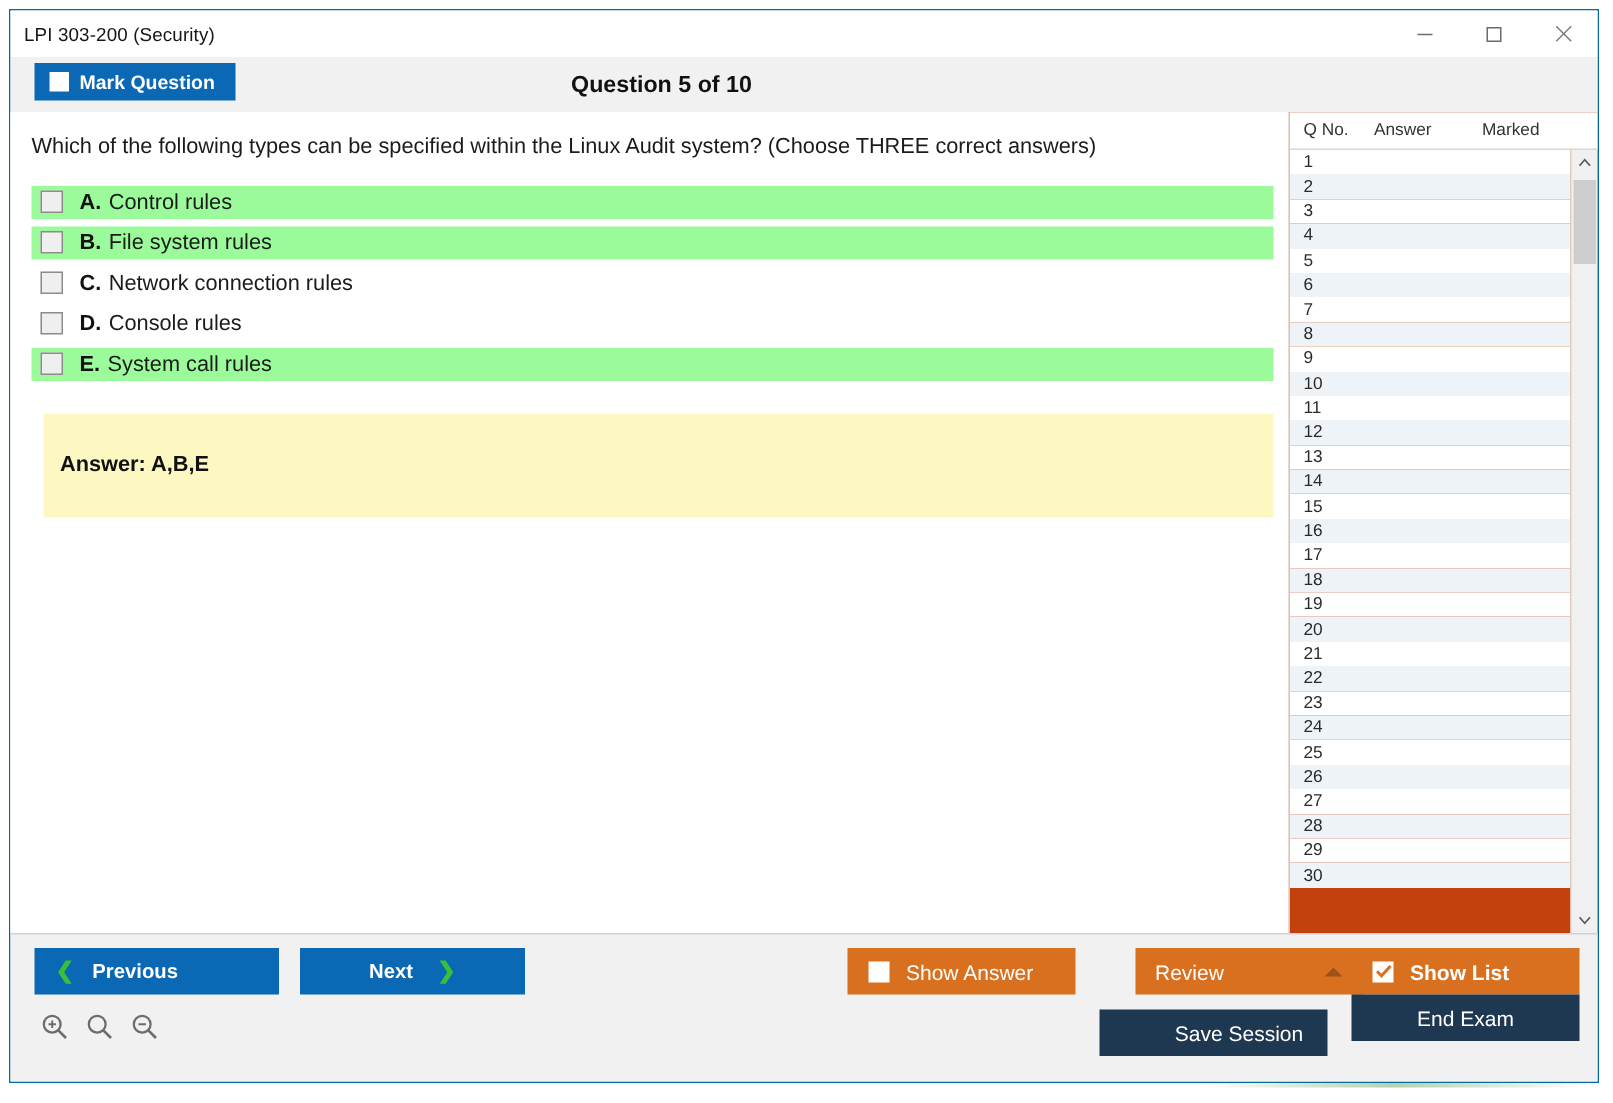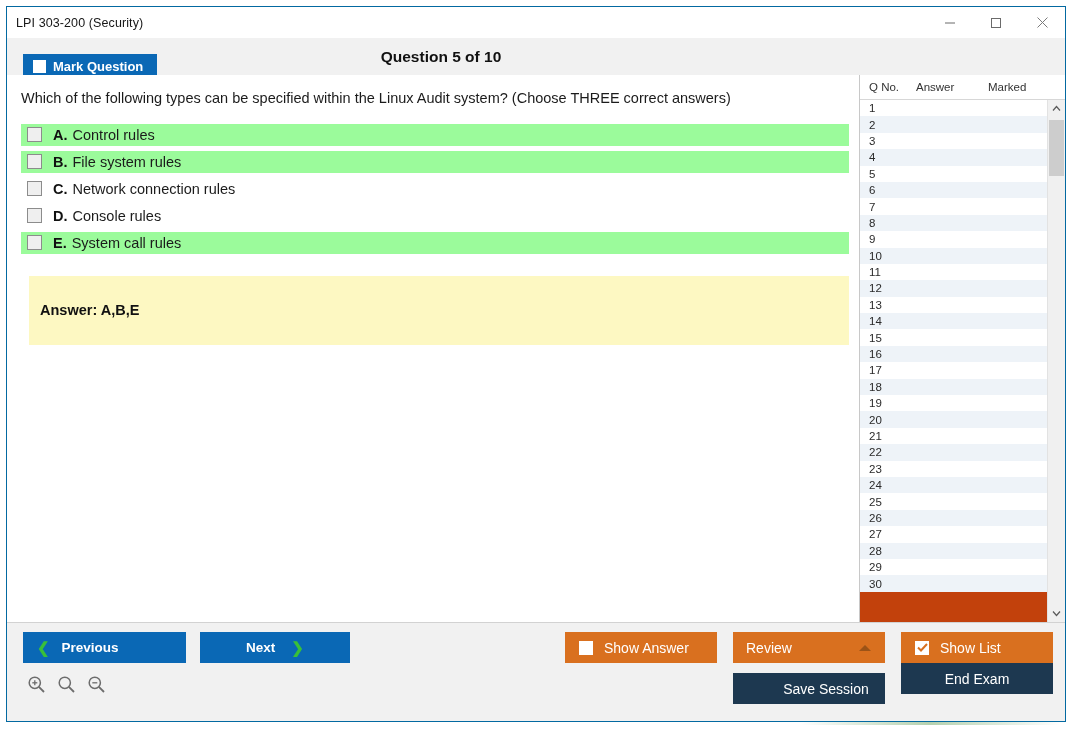--- a/index.html
+++ b/index.html
@@ -77,21 +77,21 @@
     height: 37px;
     background: #f1f1f1;
     flex: 0 0 auto;
     position: relative;
     display: flex;
     align-items: center;
   }
   .mark-btn {
     position: absolute;
     left: 16px;
-    top: 16px;
+    top: 4px;
     height: 25px;
     background: #0a68b5;
     color: #ffffff;
     display: flex;
     align-items: center;
     gap: 7px;
     padding: 0 14px 0 10px;
     font-size: 13px;
     font-weight: bold;
     cursor: pointer;
@@ -286,28 +286,28 @@
   .chev { color: #39c039; font-size: 15px; font-weight: bold; line-height: 1; }
 
   .b-showanswer { left: 558px; top: 9px; width: 152px; height: 31px; padding-left: 14px; gap: 11px; font-weight: normal; font-size: 14px; }
   .cb-white { width: 14px; height: 14px; background: #ffffff; flex: 0 0 auto; }
   .cb-check {
     width: 14px; height: 14px; background: #ffffff; flex: 0 0 auto;
     display: flex; align-items: center; justify-content: center;
   }
   .cb-check svg { display: block; }
 
-  .b-review { left: 726px; top: 9px; width: 152px; height: 31px; padding-left: 13px; font-weight: normal; font-size: 14px; justify-content: space-between; padding-right: 14px; }
+  .b-review { left: 750px; top: 9px; width: 152px; height: 31px; padding-left: 13px; font-weight: normal; font-size: 14px; justify-content: space-between; padding-right: 14px; }
   .tri-up {
     width: 0; height: 0;
     border-left: 6px solid transparent;
     border-right: 6px solid transparent;
     border-bottom: 6px solid #9c5317;
   }
-  .b-showlist { left: 894px; top: 9px; width: 152px; height: 31px; padding-left: 14px; gap: 11px; font-weight: normal; font-size: 14px; }
+  .b-showlist { left: 894px; top: 9px; width: 152px; height: 31px; padding-left: 14px; gap: 11px; font-weight: bold; font-size: 14px; }
 
   .b-save { left: 726px; top: 50px; width: 152px; height: 31px; justify-content: center; font-weight: normal; font-size: 14px; padding-left: 40px; }
   .b-end { left: 894px; top: 40px; width: 152px; height: 31px; justify-content: center; font-weight: normal; font-size: 14px; }
 
   .zoom-icons {
     position: absolute;
     left: 20px;
     top: 52px;
     display: flex;
     gap: 11px;

